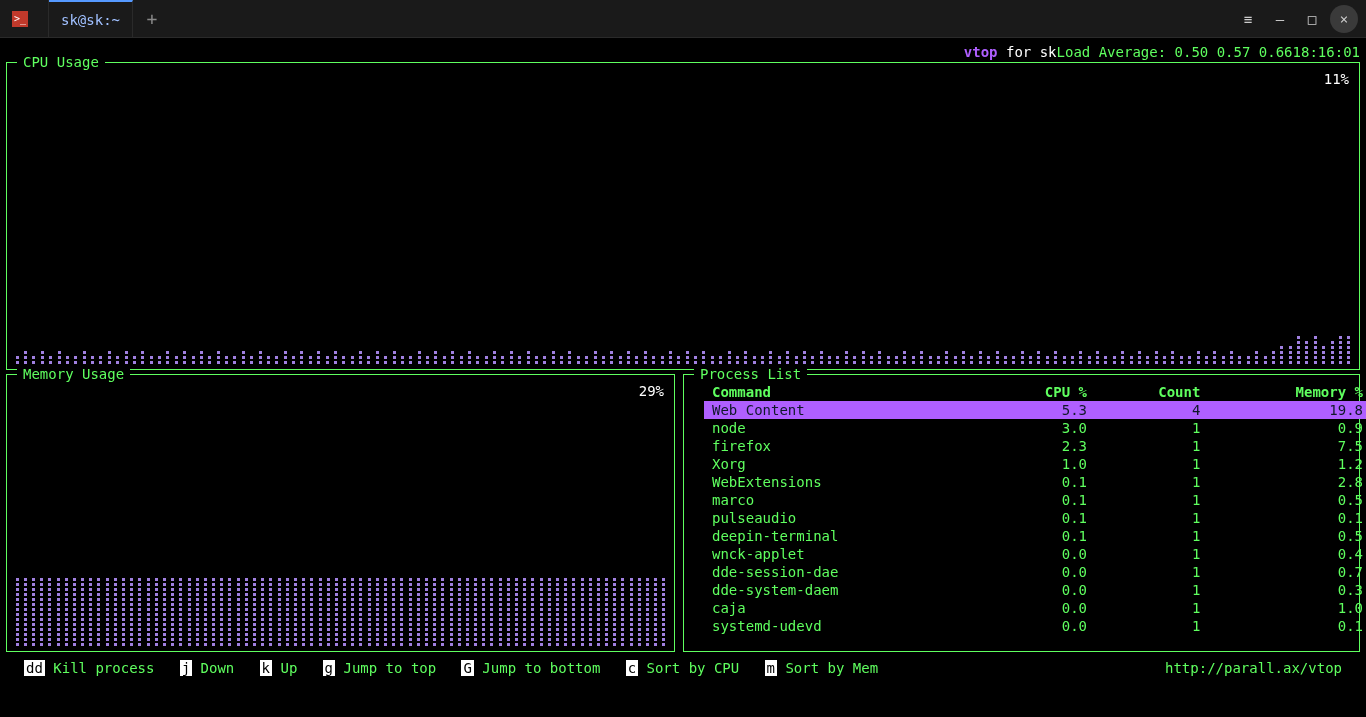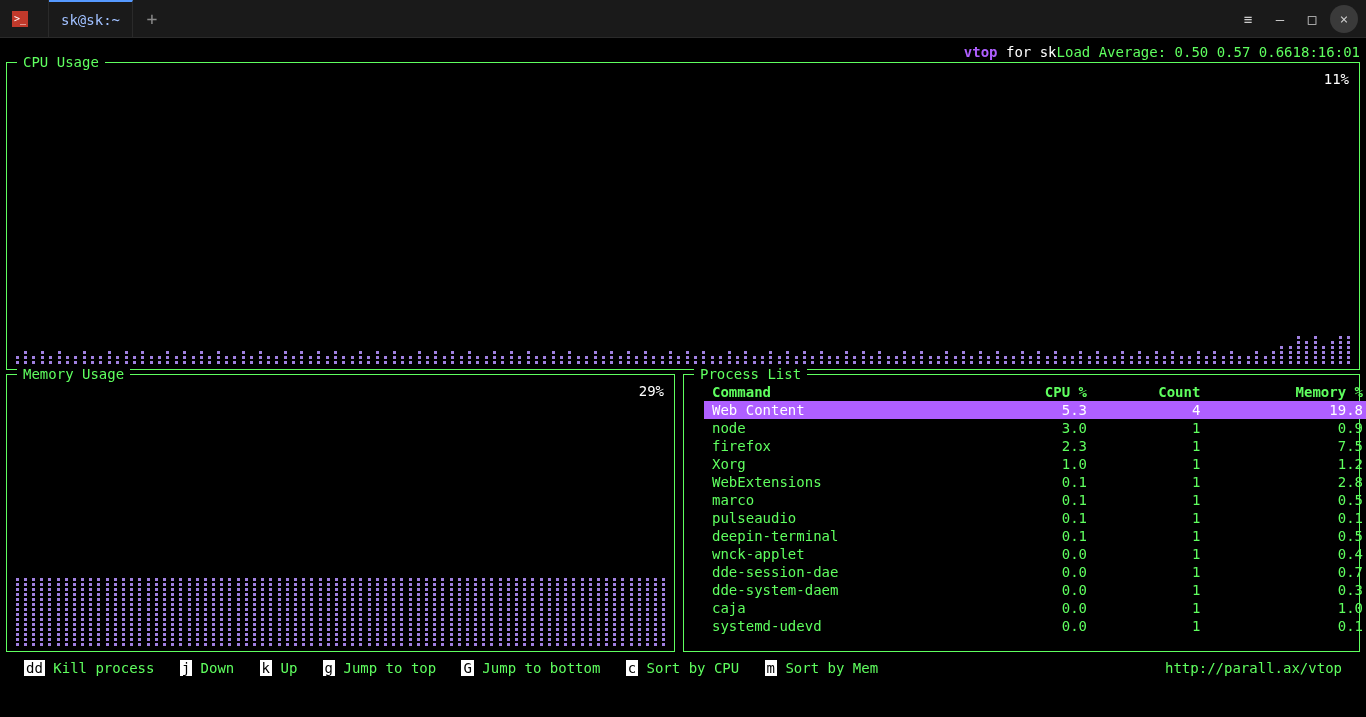--- a/index.html
+++ b/index.html
@@ -153,21 +153,21 @@
 }
 .proc-table th.num { text-align: right; }
 .proc-table td {
   color: #5fff5f;
   padding: 0 8px;
   line-height: 18px;
 }
 .proc-table td.num { text-align: right; }
 .proc-table tr.selected td {
   background: #af5fff;
-  color: #ffffff;
+  color: #0f172a;
 }
 .footer {
   display: flex;
   align-items: center;
   padding: 4px 18px;
   color: #5fff5f;
   white-space: pre;
 }
 .key {
   background: #fff;

